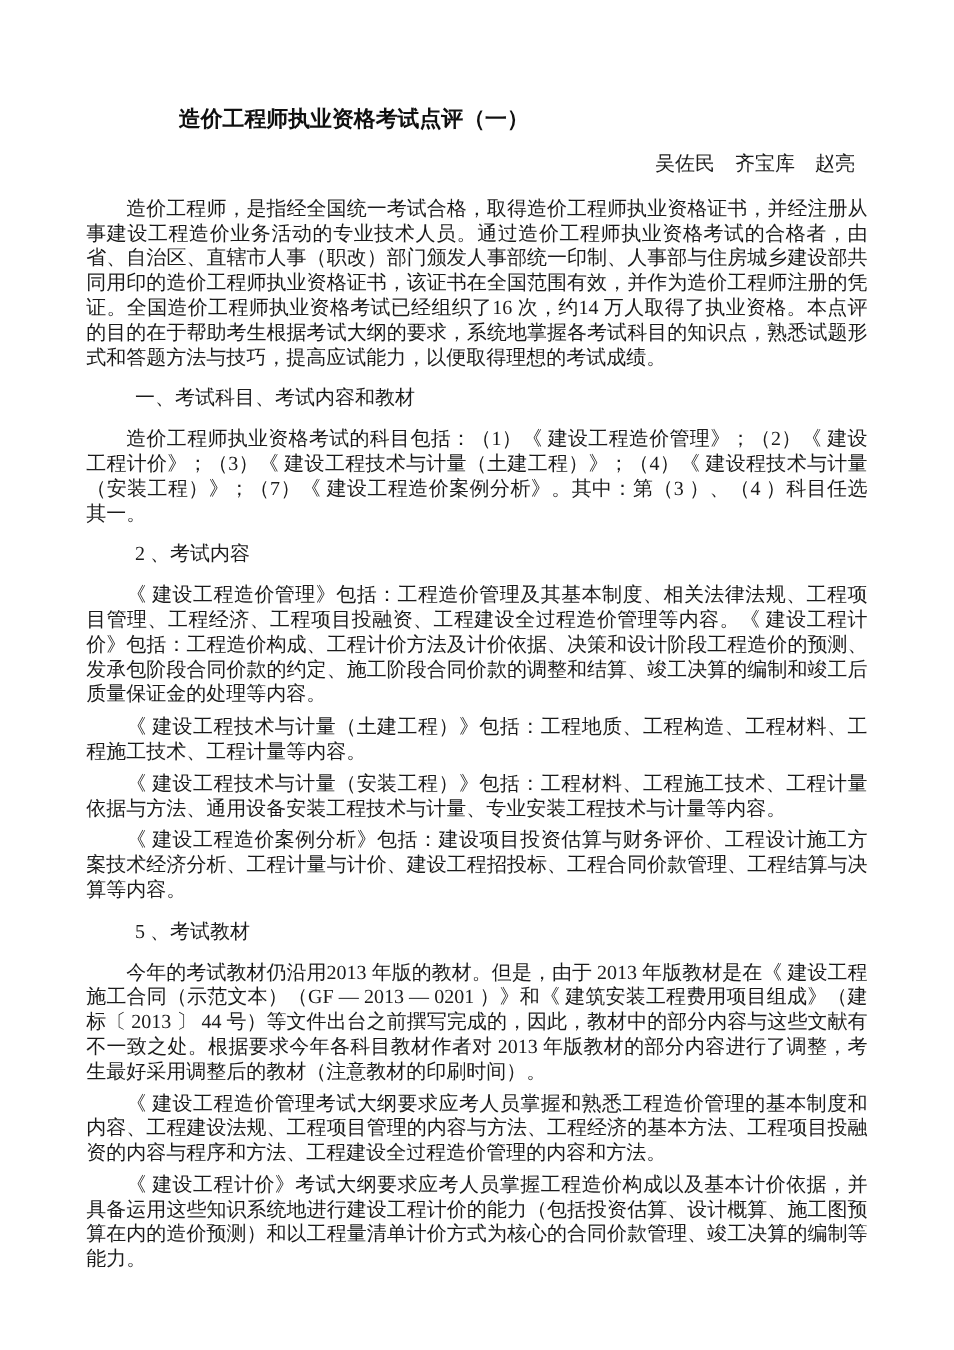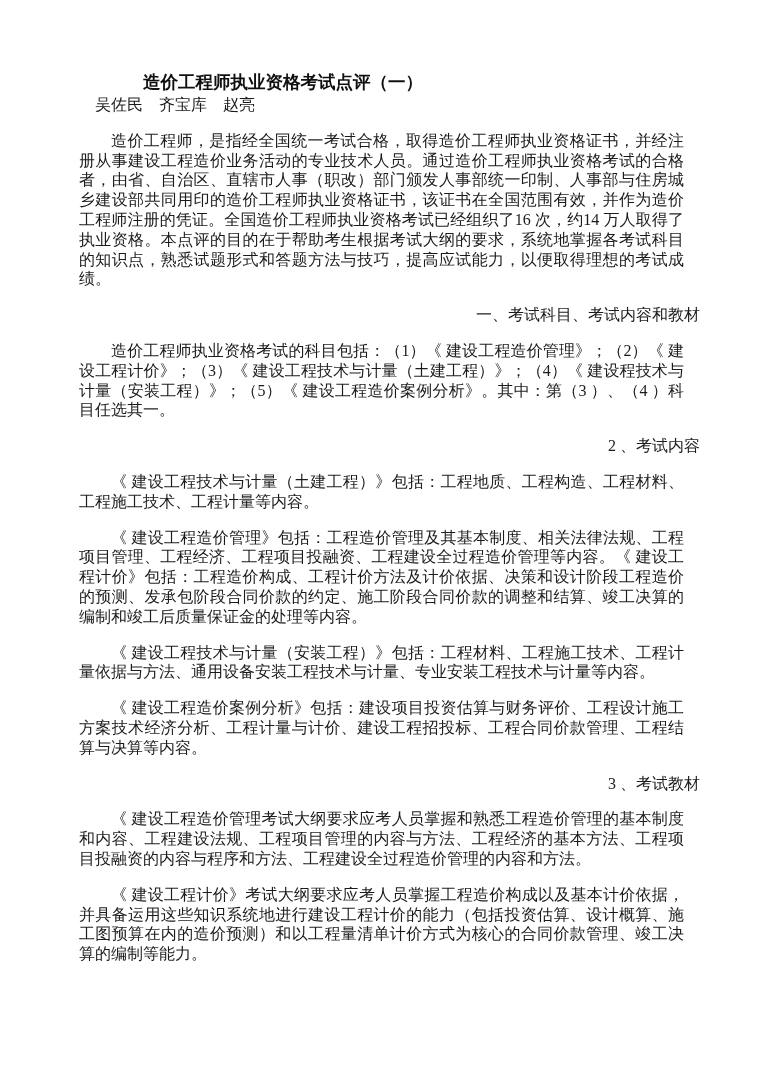--- a/index.html
+++ b/index.html
@@ -11,82 +11,83 @@
     position: relative;
     width: 763px;
     height: 1080px;
     background: #ffffff;
     overflow: hidden;
     font-family: "Liberation Serif", serif;
   }
   .content {
     position: absolute;
     left: 63px;
-    top: 72px;
+    top: 85px;
     width: 637px;
     color: #1b1b1b;
     font-size: 16px;
     line-height: 19.8px;
     text-align: justify;
     text-justify: inter-ideograph;
   }
   .doc-title {
     margin: 0 0 2px 0;
     padding-left: 80px;
     font-size: 17.5px;
     line-height: 21px;
     font-weight: bold;
     color: #101010;
     text-align: left;
   }
   .authors {
-    margin: 0;
+    margin: 16px;
+    text-indent: 2em;
+    text-align: right;
+  }
+  .heading {
+    margin: 13px;
     text-indent: 2em;
     text-align: left;
-  }
-  .heading {
-    margin: 0;
-    text-indent: 2em;
-    text-align: right;
     white-space: nowrap;
   }
   .para {
-    margin: 16px;
+    margin: 6px;
     text-indent: 2em;
   }
 </style>
 </head>
 <body>
 
 <div class="page">
   <div class="content">
 
     <h1 class="doc-title">造价工程师执业资格考试点评（一）</h1>
 
     <p class="authors">吴佐民　齐宝库　赵亮</p>
 
     <p class="para">造价工程师，是指经全国统一考试合格，取得造价工程师执业资格证书，并经注册从事建设工程造价业务活动的专业技术人员。通过造价工程师执业资格考试的合格者，由省、自治区、直辖市人事（职改）部门颁发人事部统一印制、人事部与住房城乡建设部共同用印的造价工程师执业资格证书，该证书在全国范围有效，并作为造价工程师注册的凭证。全国造价工程师执业资格考试已经组织了16 次，约14 万人取得了执业资格。本点评的目的在于帮助考生根据考试大纲的要求，系统地掌握各考试科目的知识点，熟悉试题形式和答题方法与技巧，提高应试能力，以便取得理想的考试成绩。</p>
 
     <p class="heading">一、考试科目、考试内容和教材</p>
 
 
-    <p class="para">造价工程师执业资格考试的科目包括：（1）《 建设工程造价管理》；（2）《 建设工程计价》；（3）《 建设工程技术与计量（土建工程）》；（4）《 建设程技术与计量（安装工程）》；（5）《 建设工程造价案例分析》。其中：第（3 ）、（4 ）科目任选其一。</p>
+    <p class="para">造价工程师执业资格考试的科目包括：（1）《 建设工程造价管理》；（2）《 建设工程计价》；（3）《 建设工程技术与计量（土建工程）》；（4）《 建设程技术与计量（安装工程）》；（7）《 建设工程造价案例分析》。其中：第（3 ）、（4 ）科目任选其一。</p>
 
     <p class="heading">2 、考试内容</p>
 
+    <p class="para">《 建设工程造价管理》包括：工程造价管理及其基本制度、相关法律法规、工程项目管理、工程经济、工程项目投融资、工程建设全过程造价管理等内容。《 建设工程计价》包括：工程造价构成、工程计价方法及计价依据、决策和设计阶段工程造价的预测、发承包阶段合同价款的约定、施工阶段合同价款的调整和结算、竣工决算的编制和竣工后质量保证金的处理等内容。</p>
+
     <p class="para">《 建设工程技术与计量（土建工程）》包括：工程地质、工程构造、工程材料、工程施工技术、工程计量等内容。</p>
-
-    <p class="para">《 建设工程造价管理》包括：工程造价管理及其基本制度、相关法律法规、工程项目管理、工程经济、工程项目投融资、工程建设全过程造价管理等内容。《 建设工程计价》包括：工程造价构成、工程计价方法及计价依据、决策和设计阶段工程造价的预测、发承包阶段合同价款的约定、施工阶段合同价款的调整和结算、竣工决算的编制和竣工后质量保证金的处理等内容。</p>
 
     <p class="para">《 建设工程技术与计量（安装工程）》包括：工程材料、工程施工技术、工程计量依据与方法、通用设备安装工程技术与计量、专业安装工程技术与计量等内容。</p>
 
     <p class="para">《 建设工程造价案例分析》包括：建设项目投资估算与财务评价、工程设计施工方案技术经济分析、工程计量与计价、建设工程招投标、工程合同价款管理、工程结算与决算等内容。</p>
 
-    <p class="heading">3 、考试教材</p>
+    <p class="heading">5 、考试教材</p>
 
+    <p class="para">今年的考试教材仍沿用2013 年版的教材。但是，由于 2013 年版教材是在《 建设工程施工合同（示范文本）（GF — 2013 — 0201 ）》和《 建筑安装工程费用项目组成》（建标〔 2013 〕 44 号）等文件出台之前撰写完成的，因此，教材中的部分内容与这些文献有不一致之处。根据要求今年各科目教材作者对 2013 年版教材的部分内容进行了调整，考生最好采用调整后的教材（注意教材的印刷时间）。</p>
 
 
 
     <p class="para">《 建设工程造价管理考试大纲要求应考人员掌握和熟悉工程造价管理的基本制度和内容、工程建设法规、工程项目管理的内容与方法、工程经济的基本方法、工程项目投融资的内容与程序和方法、工程建设全过程造价管理的内容和方法。</p>
 
     <p class="para">《 建设工程计价》考试大纲要求应考人员掌握工程造价构成以及基本计价依据，并具备运用这些知识系统地进行建设工程计价的能力（包括投资估算、设计概算、施工图预算在内的造价预测）和以工程量清单计价方式为核心的合同价款管理、竣工决算的编制等能力。</p>
 
   </div>
 </div>
 

